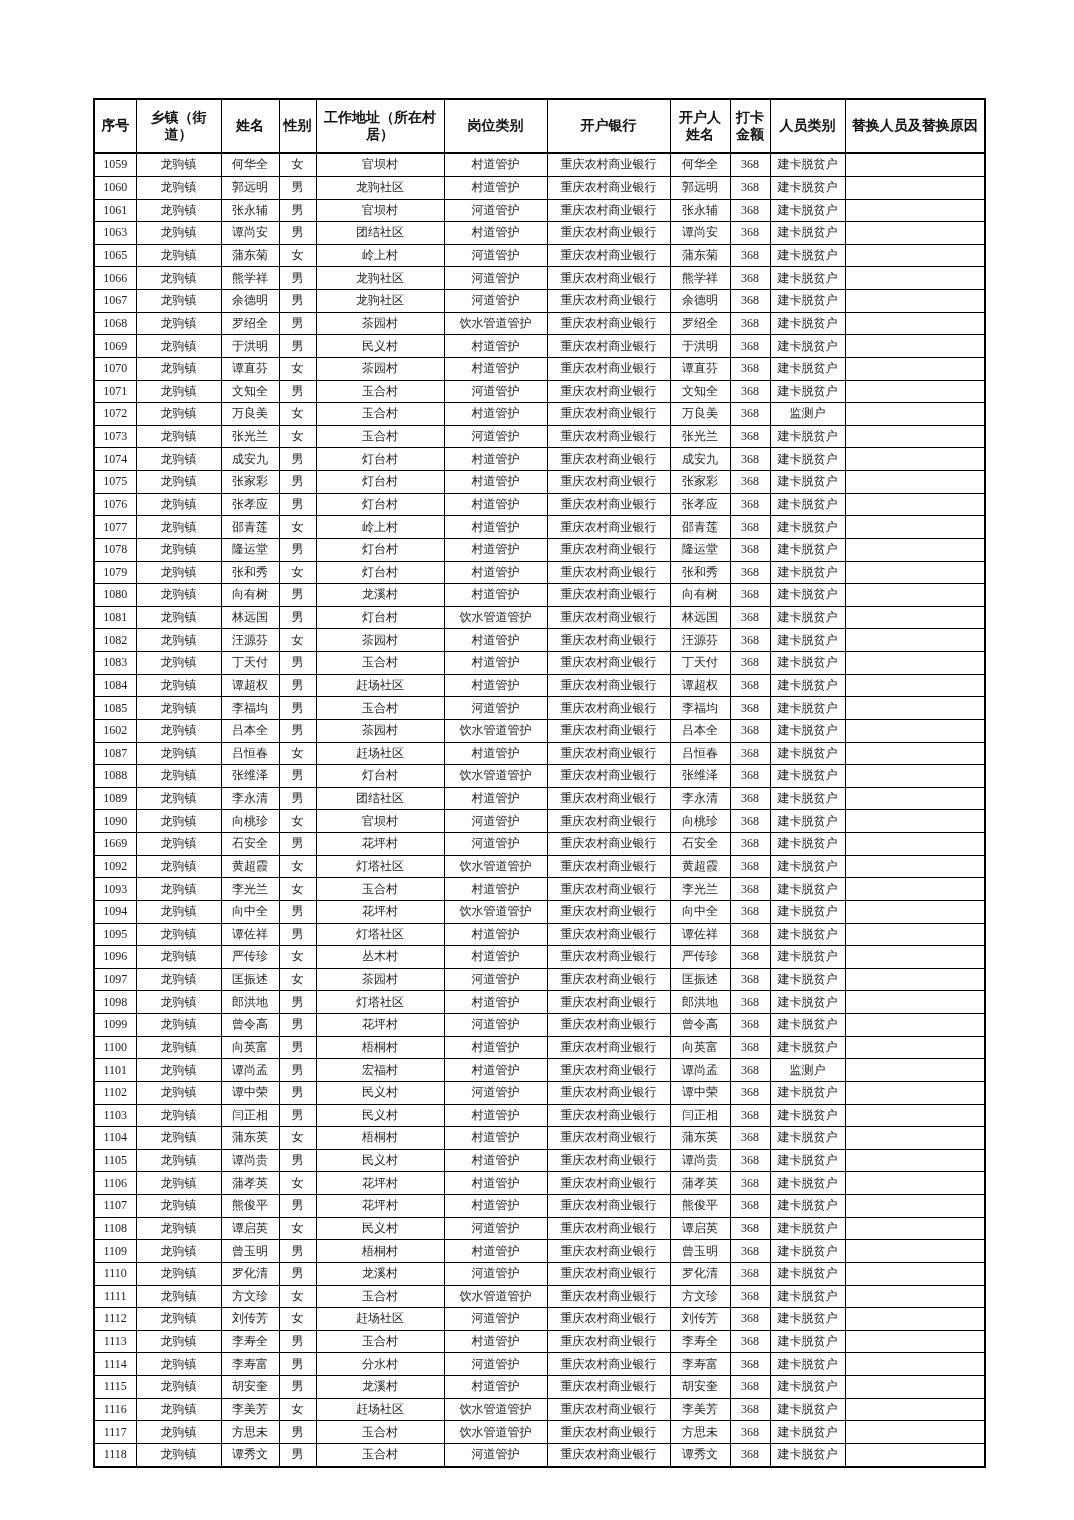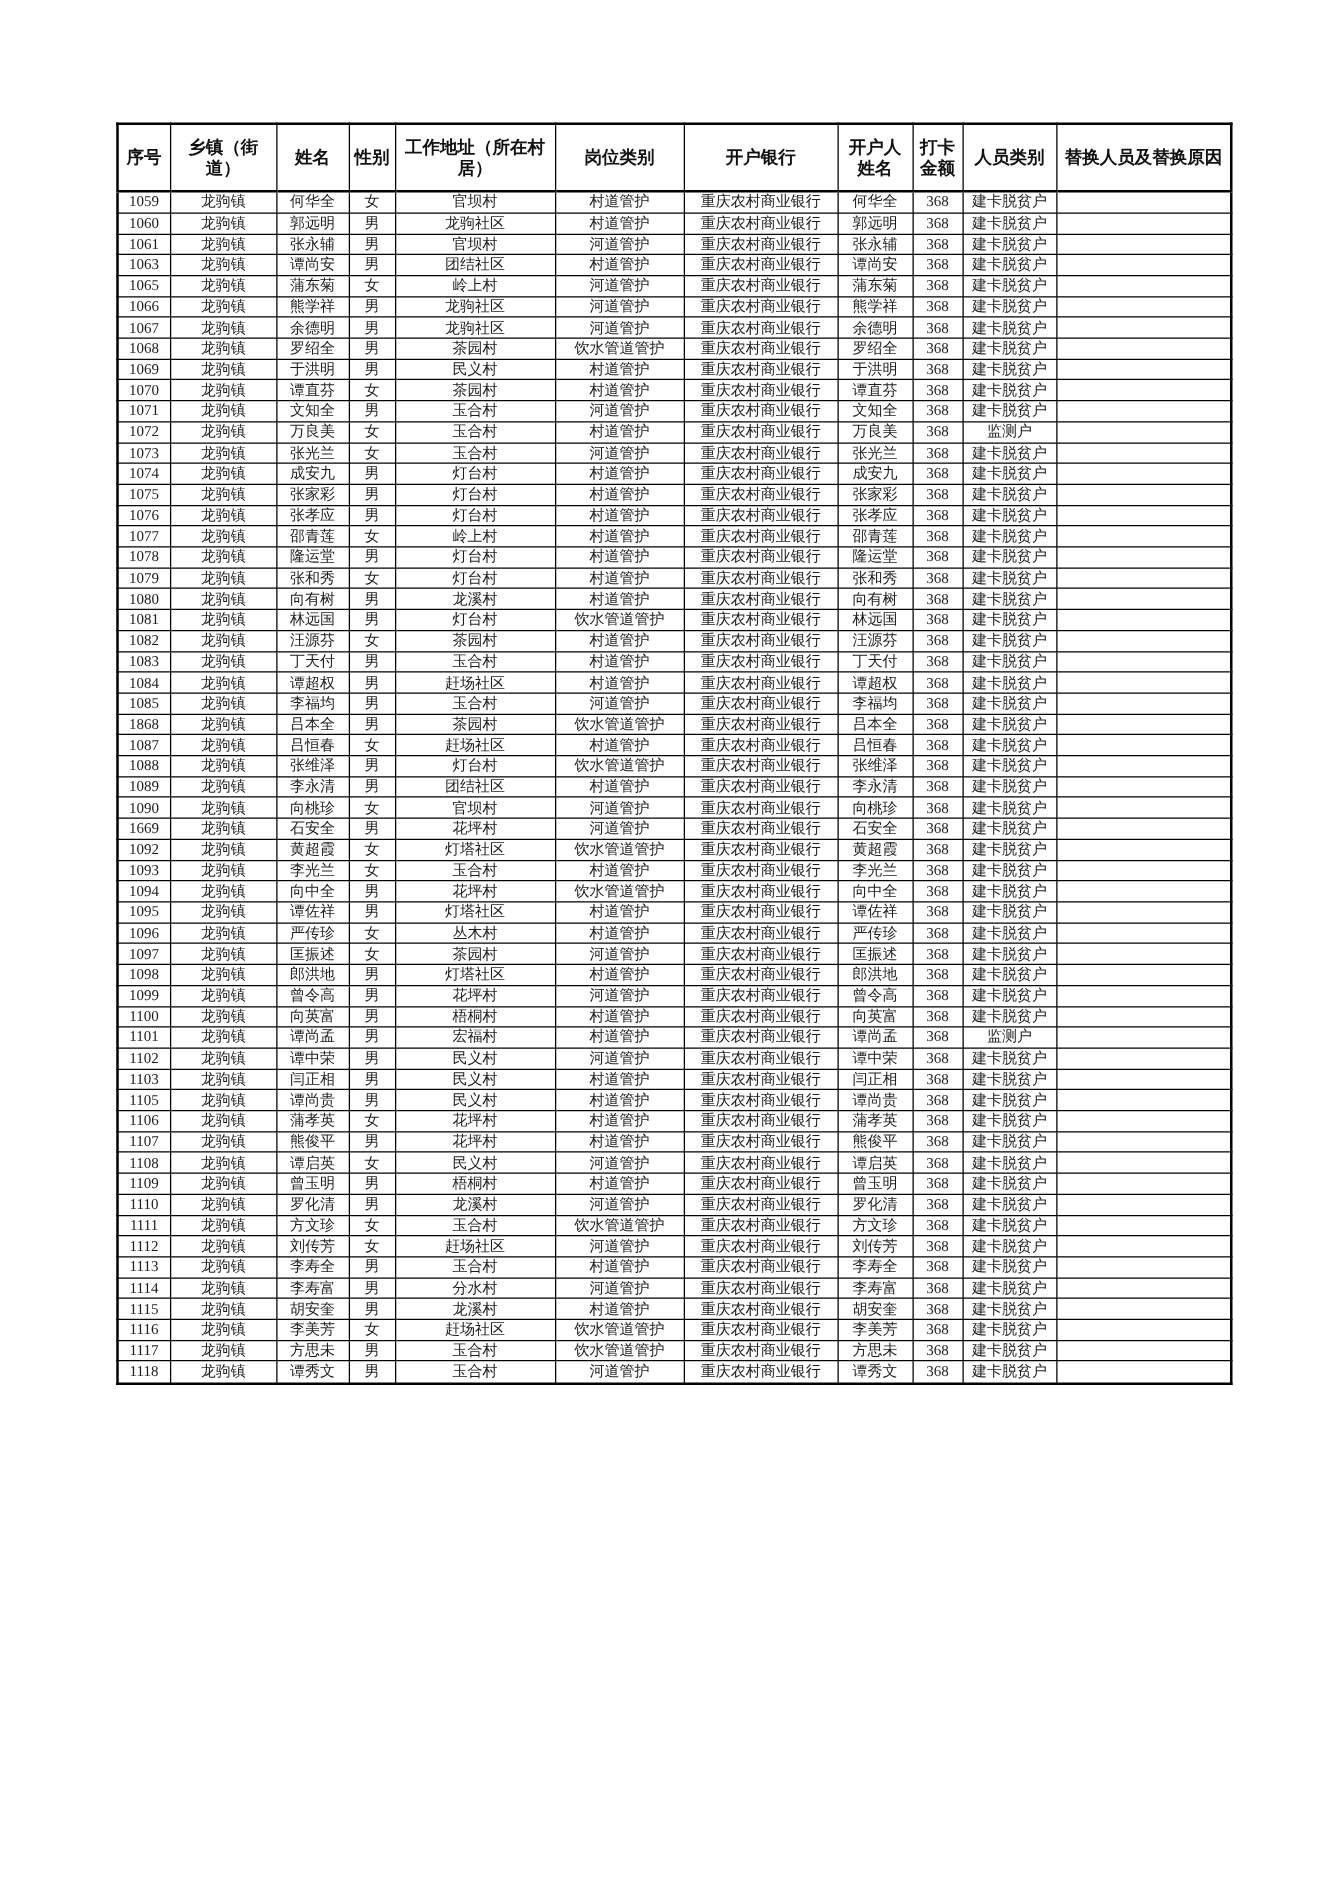--- a/index.html
+++ b/index.html
@@ -8,21 +8,21 @@
     background:#ffffff;
     position:relative;
     font-family:"Liberation Serif","DejaVu Serif",serif;
   }
   .page{
     position:absolute;left:0;top:0;width:1074px;height:1520px;background:#ffffff;
   }
   table.personnel{
     position:absolute;
     left:93px;top:98px;
-    width:891px;height:1010px;
+    width:891px;height:1370px;
     border-collapse:collapse;
     table-layout:fixed;
     border:2px solid #000;
   }
   table.personnel th,
   table.personnel td{
     border:1px solid #000;
     text-align:center;
     vertical-align:middle;
     overflow:hidden;
@@ -398,21 +398,21 @@
           <td>男</td>
           <td>玉合村</td>
           <td>河道管护</td>
           <td>重庆农村商业银行</td>
           <td>李福均</td>
           <td>368</td>
           <td>建卡脱贫户</td>
           <td></td>
         </tr>
         <tr>
-          <td>1868</td>
+          <td>1602</td>
           <td>龙驹镇</td>
           <td>吕本全</td>
           <td>男</td>
           <td>茶园村</td>
           <td>饮水管道管护</td>
           <td>重庆农村商业银行</td>
           <td>吕本全</td>
           <td>368</td>
           <td>建卡脱贫户</td>
           <td></td>
@@ -627,20 +627,33 @@
         </tr>
         <tr>
           <td>1103</td>
           <td>龙驹镇</td>
           <td>闫正相</td>
           <td>男</td>
           <td>民义村</td>
           <td>村道管护</td>
           <td>重庆农村商业银行</td>
           <td>闫正相</td>
+          <td>368</td>
+          <td>建卡脱贫户</td>
+          <td></td>
+        </tr>
+        <tr>
+          <td>1104</td>
+          <td>龙驹镇</td>
+          <td>蒲东英</td>
+          <td>女</td>
+          <td>梧桐村</td>
+          <td>村道管护</td>
+          <td>重庆农村商业银行</td>
+          <td>蒲东英</td>
           <td>368</td>
           <td>建卡脱贫户</td>
           <td></td>
         </tr>
         <tr>
           <td>1105</td>
           <td>龙驹镇</td>
           <td>谭尚贵</td>
           <td>男</td>
           <td>民义村</td>

